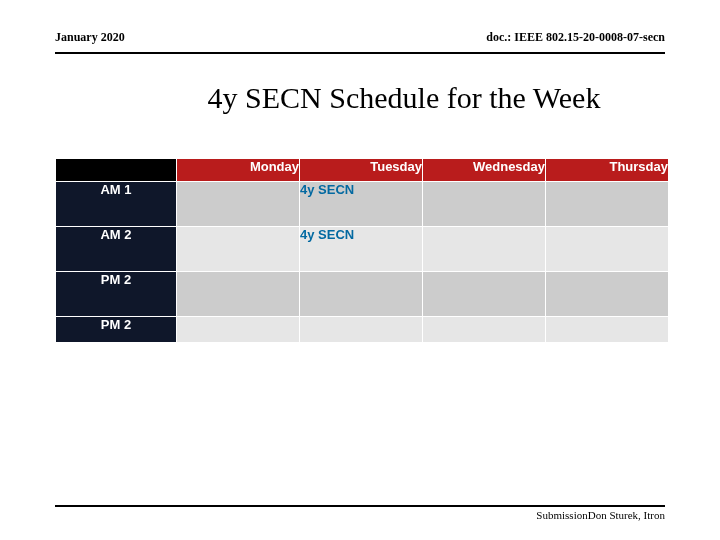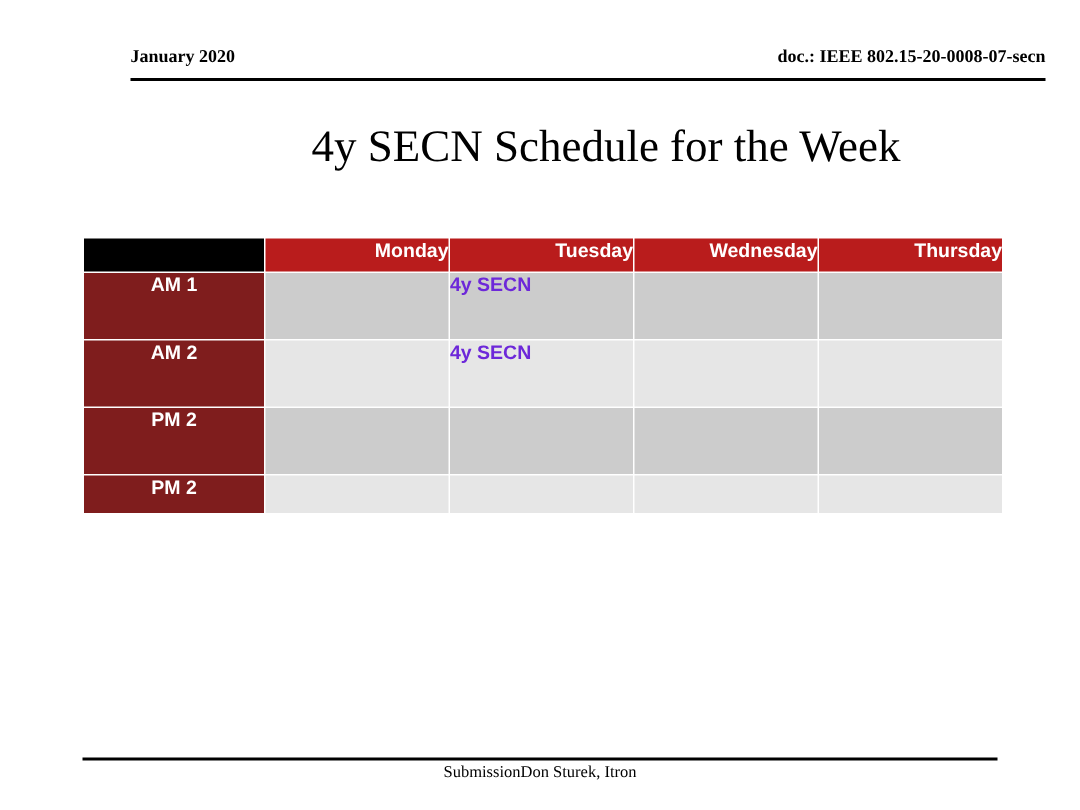--- a/index.html
+++ b/index.html
@@ -20,21 +20,20 @@
   .slide-header {
     position: absolute;
     left: 55px;
     top: 30px;
     width: 610px;
     height: 22px;
     border-bottom: 2px solid #000000;
     display: flex;
     align-items: flex-start;
     justify-content: space-between;
-    margin-left: 32px;
   }
   .header-left,
   .header-right {
     font-family: "Liberation Serif", serif;
     font-weight: bold;
     font-size: 12px;
     line-height: 14px;
     white-space: nowrap;
   }
 
@@ -90,30 +89,30 @@
     text-align: right;
     white-space: nowrap;
   }
   .hdr-corner {
     background: #000000;
     height: 22px;
   }
 
   
   .row-label {
-    background: #7f1d1d;
+    background: #0f172a;
     color: #ffffff;
     padding: 6px 0 0 6px;
     white-space: nowrap;
   }
 
   
   .slot {
     padding: 6px 0 0 7px;
-    color: #6d28d9;
+    color: #0369a1;
     font-weight: normal;
     font-family: "Liberation Sans", sans-serif;
     font-size: 13px;
   }
   .slot.dark  { background: #cccccc; }
   .slot.light { background: #e6e6e6; }
 
   tr.r-tall  .row-label,
   tr.r-tall  .slot { height: 44px; }
   tr.r-short .row-label,
@@ -122,21 +121,21 @@
   
   .slide-footer {
     position: absolute;
     left: 55px;
     top: 505px;
     width: 610px;
     border-top: 2px solid #000000;
     padding-top: 2px;
     display: flex;
     align-items: flex-start;
-    justify-content: center;
+    justify-content: flex-end;
     font-family: "Liberation Serif", serif;
     font-size: 11px;
     line-height: 13px;
   }
   .footer-left,
   .footer-center,
   .footer-right {
     white-space: nowrap;
   }
   .footer-center {

